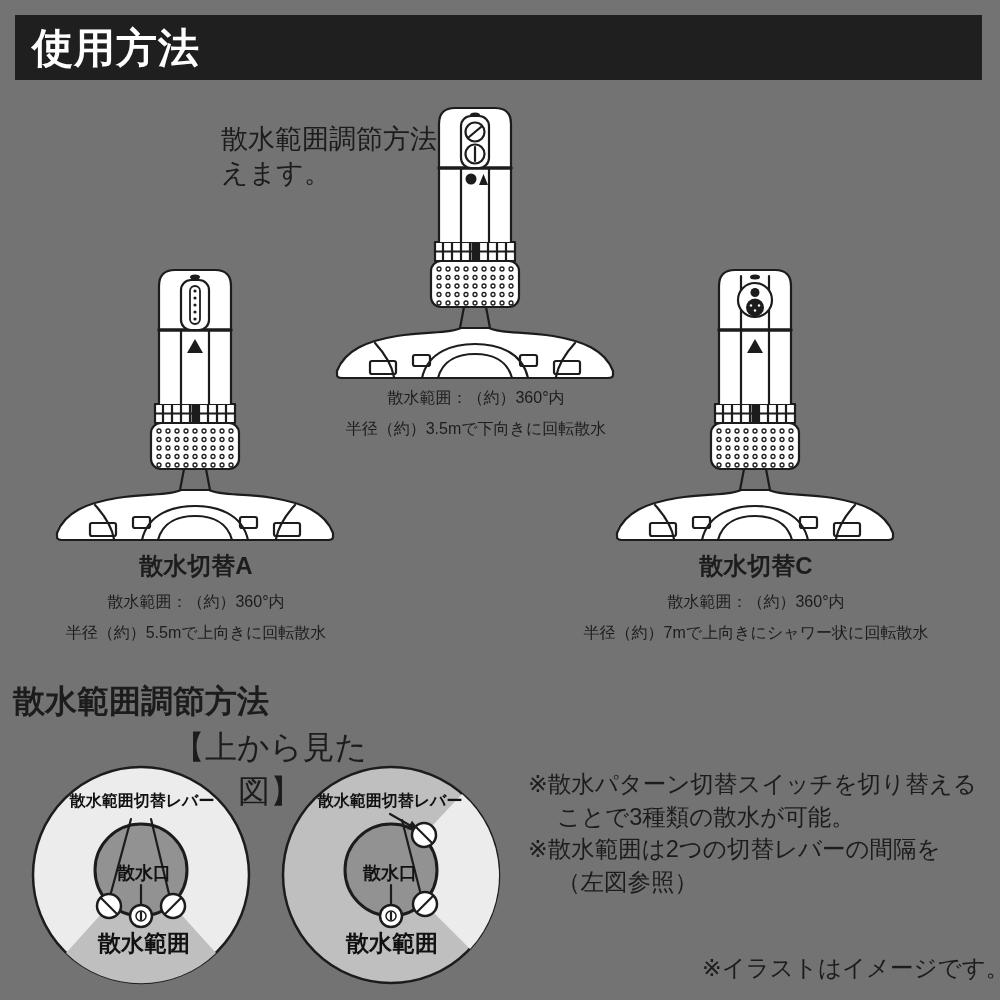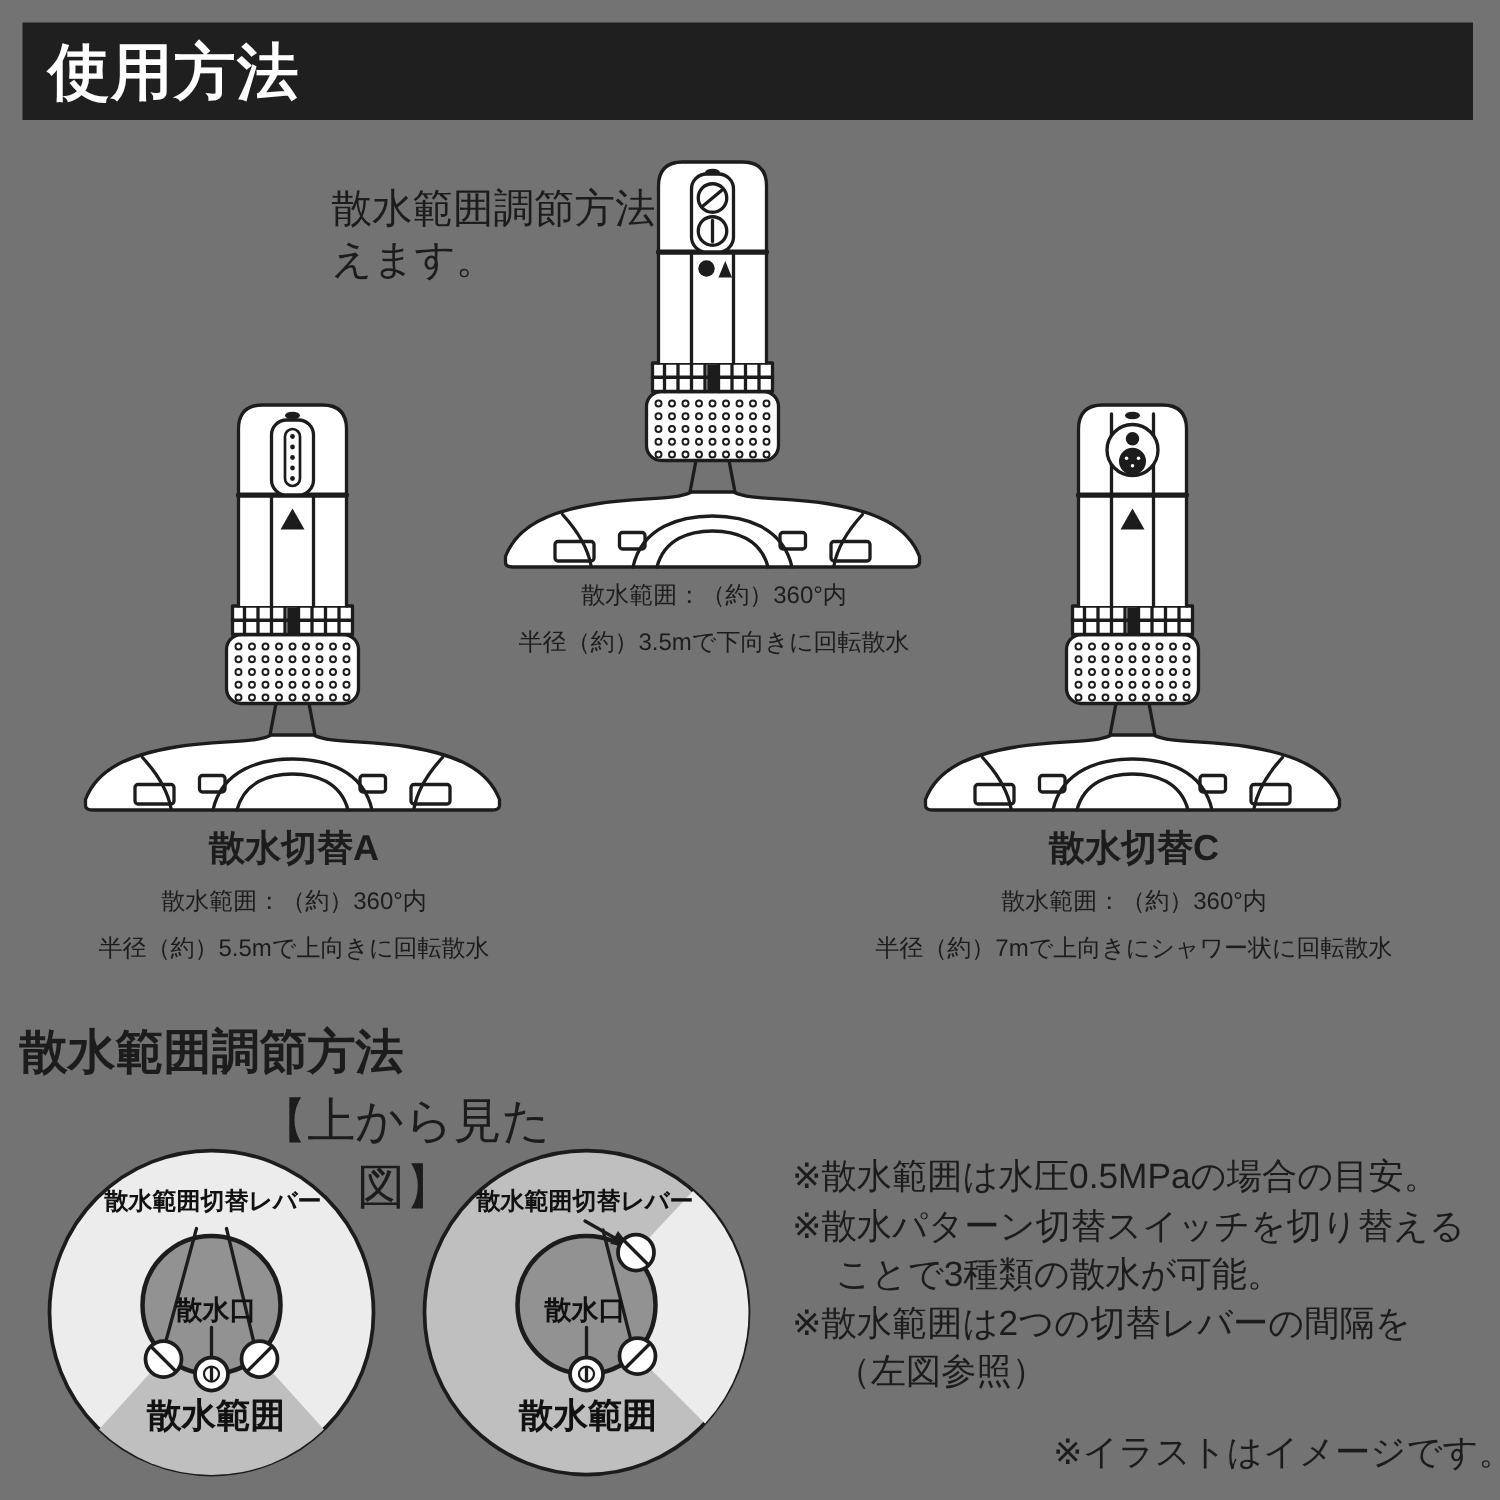--- a/index.html
+++ b/index.html
@@ -277,21 +277,20 @@
         <circle cx="111" cy="152" r="5" fill="#fff" stroke="#1c1c1c" stroke-width="1.5"></circle>
         <line x1="111" y1="148.5" x2="111" y2="155.5" class="ln" stroke-width="1.8"></line>
       </g>
       <text x="110" y="42" text-anchor="middle" class="diag-lever-label">散水範囲切替レバー</text>
       <text x="110" y="115" text-anchor="middle" class="diag-outlet-label">散水口</text>
       <text x="112" y="187" text-anchor="middle" class="diag-range-label">散水範囲</text>
     </svg>
   </div>
 
   <div class="notes">
-    <div>※散水範囲は水圧0.5MPaの場合の目安。</div>
     <div>※散水パターン切替スイッチを切り替える</div>
     <div class="indent">ことで3種類の散水が可能。</div>
     <div>※散水範囲は2つの切替レバーの間隔を</div>
     <div class="indent">（左図参照）</div>
   </div>
   <div class="illustration-note">※イラストはイメージです。</div>
 
 </div>
 
 </body></html>

